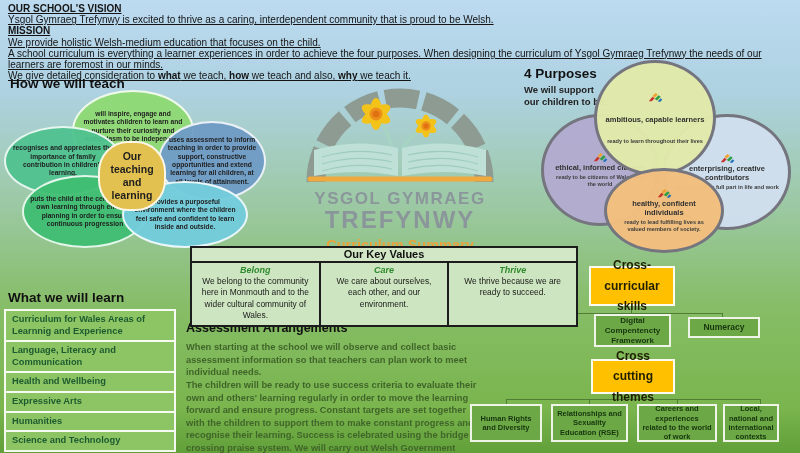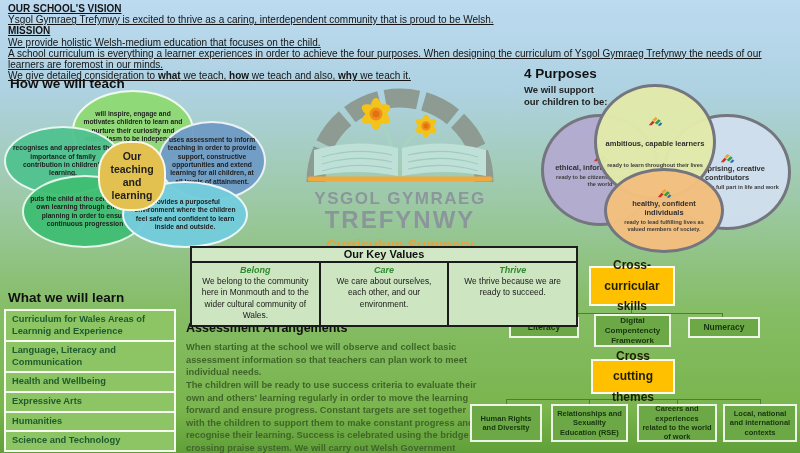--- a/index.html
+++ b/index.html
@@ -34,21 +34,21 @@
   .logo-sub   { font-size:14.5px; font-weight:bold; color:#e9a23b; margin-top:5px; }
 
   
   .fp-title { position:absolute; left:524px; top:66px; font-size:13.5px; font-weight:bold; color:#111; }
   .fp-sub   { position:absolute; left:524px; top:84px; width:86px; font-size:9.5px; font-weight:600; color:#222; line-height:1.25; }
   .pcircle { position:absolute; border-radius:50%; border:3px solid #75757f;
     display:flex; flex-direction:column; align-items:center; justify-content:center;
     text-align:center; padding:8px; }
   .pcircle .pname { font-size:7.5px; font-weight:bold; color:#303030; line-height:1.2; }
   .pcircle .pdesc { font-size:5.6px; font-weight:bold; color:#3c3c3c; margin-top:2px; line-height:1.2; }
-  .c-ambitious    { left:594px; top:84px;  width:122px; height:116px; background:rgba(225,233,169,.97); z-index:2;gap:12px; }
+  .c-ambitious    { left:594px; top:60px;  width:122px; height:116px; background:rgba(225,233,169,.97); z-index:2;gap:12px; }
   .c-ethical      { left:541px; top:114px; width:118px; height:112px; background:rgba(179,171,208,.97); z-index:1; }
   .c-enterprising { left:663px; top:114px; width:128px; height:116px; background:rgba(207,222,237,.97); z-index:1; }
   .c-healthy      { left:604px; top:168px; width:120px; height:85px;  background:rgba(242,191,126,.98); z-index:3; }
   .fp-icon { display:block; margin-bottom:1px; }
 
   
   .kv { position:absolute; left:190px; top:246px; width:388px; z-index:6; }
   .kv-header { border:2px solid #1c1c1c; background:#d2e7c6; text-align:center; font-weight:bold; font-size:11px; color:#111; padding:0 0 1px; }
   .kv-row { display:flex; border:2px solid #1c1c1c; border-top:none; }
   .kv-cell { flex:1; border-right:2px solid #1c1c1c; background:#cde5c0; text-align:center; padding:1px 8px 3px; font-size:8.4px; color:#1a1a1a; line-height:1.35; }
@@ -71,21 +71,21 @@
   .box-green { position:absolute; background:#6ca845; border:2px solid #eef4e8;
     display:flex; align-items:center; justify-content:center; text-align:center;
     font-weight:bold; color:#17350f; padding:1px 3px; line-height:1.25; z-index:4; }
   #ccs { left:589px; top:266px; width:86px; height:40px; }
   #cct { left:591px; top:359px; width:84px; height:35px; }
   #literacy { left:509px; top:317px; width:70px; height:21px; font-size:8.5px; }
   #dcf      { left:594px; top:314px; width:77px; height:33px; font-size:8px; }
   #numeracy { left:688px; top:317px; width:72px; height:21px; font-size:8.5px; }
   .theme { top:404px; height:38px; font-size:7.5px; }
   #theme1 { left:470px; width:72px; } #theme2 { left:551px; width:77px; }
-  #theme3 { left:637px; width:80px; } #theme4 { left:723px; width:74px; }
+  #theme3 { left:637px; width:80px; } #theme4 { left:723px; width:56px; }
   .cline { position:absolute; background:#4e7d33; z-index:3; }
 </style>
 </head>
 <body>
 
 <div class="poster">
 
   <div class="top-text">
     <div class="lbl">OUR SCHOOL'S VISION</div>
     <div>Ysgol Gymraeg Trefynwy is excited to thrive as a caring, interdependent community that is proud to be Welsh.</div>
@@ -215,21 +215,20 @@
   <div class="assess-body">
     <div>When starting at the school we will observe and collect basic assessment information so that teachers can plan work to meet individual needs.</div>
     <div>The children will be ready to use success criteria to evaluate their own and others' learning regularly in order to move the learning forward and ensure progress. Constant targets are set together with the children to support them to make constant progress and recognise their learning. Success is celebrated using the bridge crossing praise system. We will carry out Welsh Government Personal assessments annually for Year 2 to Year 6 pupils in Welsh and English Reading, Procedural Mathematics and Reasoning.</div>
   </div>
 
   <div class="box-orange" id="ccs">Cross-curricular skills</div>
   <div class="cline" style="left:631px; top:306px; width:1px; height:7px;"></div>
   <div class="cline" style="left:544px; top:313px; width:179px; height:1px;"></div>
   <div class="cline" style="left:544px; top:313px; width:1px; height:5px;"></div>
   <div class="cline" style="left:722px; top:313px; width:1px; height:5px;"></div>
-  <div class="box-green" id="literacy">Literacy</div>
   <div class="box-green" id="dcf">Digital Compentencty Framework</div>
   <div class="box-green" id="numeracy">Numeracy</div>
 
   <div class="box-orange" id="cct">Cross cutting themes</div>
   <div class="cline" style="left:632px; top:394px; width:1px; height:5px;"></div>
   <div class="cline" style="left:506px; top:399px; width:254px; height:1px;"></div>
   <div class="cline" style="left:506px; top:399px; width:1px; height:6px;"></div>
   <div class="cline" style="left:589px; top:399px; width:1px; height:6px;"></div>
   <div class="cline" style="left:677px; top:399px; width:1px; height:6px;"></div>
   <div class="cline" style="left:760px; top:399px; width:1px; height:6px;"></div>

